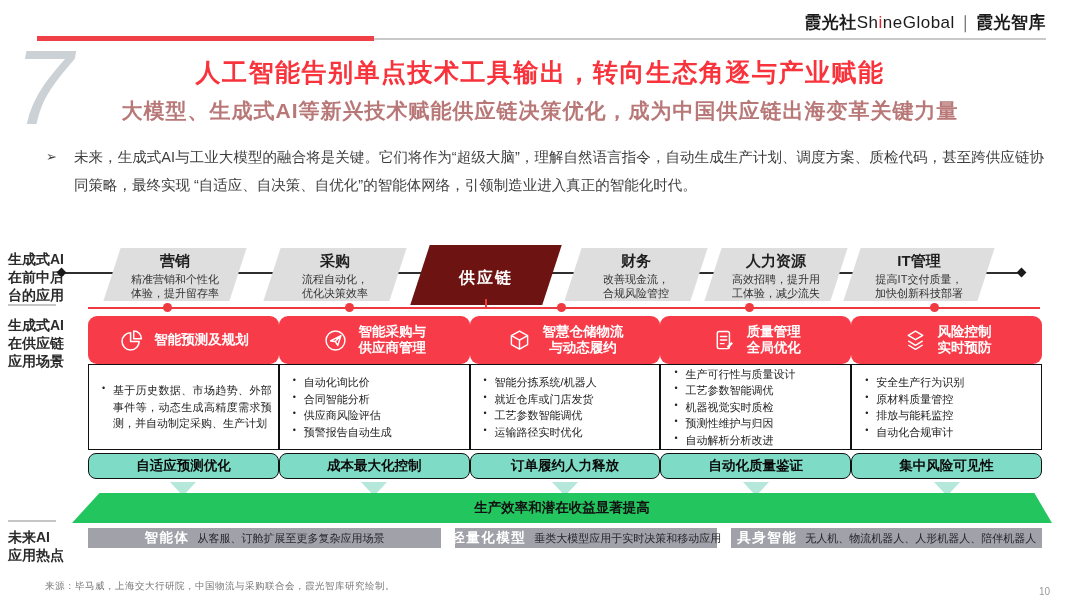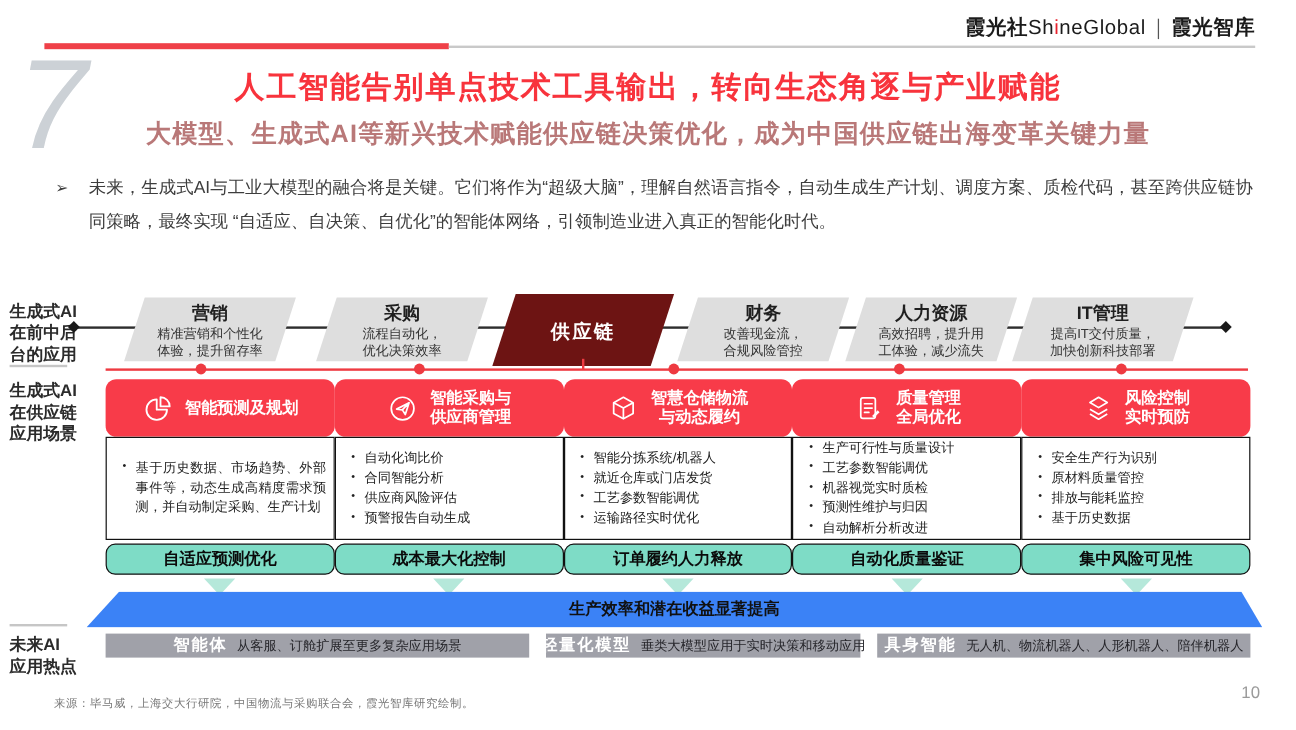--- a/index.html
+++ b/index.html
@@ -55,32 +55,32 @@
   .card-head .t{white-space:pre-line;}
   .card-body{border:1.4px solid #111;background:#fff;height:86px;display:flex;align-items:center;box-sizing:border-box;}
   .card-body ul{margin:0;padding:0 6px 0 24px;list-style:none;}
   .card-body li{font-size:11px;line-height:1.5;color:#222;position:relative;text-align:justify;}
   .card-body li::before{content:"•";position:absolute;left:-11px;top:0;font-size:9px;color:#222;}
   .card-outcome{margin-top:3px;height:26px;background:#7edcc6;border:1.6px solid #111;border-radius:8px;
                 display:flex;align-items:center;justify-content:center;font-weight:700;font-size:13.5px;color:#0b0b0b;box-sizing:border-box;}
   .card-tri{width:0;height:0;border-left:13px solid transparent;border-right:13px solid transparent;
             border-top:14px solid #b5e8da;margin:3px auto 0;}
 
-  .banner{position:absolute;top:493px;left:72px;width:980px;height:30px;background:#3b82f6;
+  .banner{position:absolute;top:493px;left:72px;width:980px;height:30px;background:#22c55e;
           clip-path:polygon(2.8% 0,98.2% 0,100% 100%,0 100%);
           display:flex;align-items:center;justify-content:center;font-weight:700;font-size:13.5px;color:#111;}
 
   .hotspots{position:absolute;top:528px;left:88px;width:954px;height:20px;display:flex;gap:14px;}
   .hot{background:#a0a1a9;display:flex;align-items:center;justify-content:center;gap:8px;min-width:0;}
   .hot-1{flex:0 0 37%;} .hot-2{flex:0 0 27.5%;} .hot-3{flex:1;}
   .hot .kw{color:#fff;font-weight:700;font-size:13.5px;letter-spacing:1.5px;white-space:nowrap;}
   .hot .d{color:#26262b;font-size:11px;white-space:nowrap;}
 
   .source{position:absolute;bottom:15px;left:45px;font-size:9.5px;color:#787878;letter-spacing:.5px;}
-  .pagenum{position:absolute;bottom:23px;right:30px;font-size:14px;color:#9a9a9a;}
+  .pagenum{position:absolute;bottom:11px;right:30px;font-size:10px;color:#9a9a9a;}
 
   svg{display:block;}
 </style>
 </head>
 <body>
 
 <div class="slide">
 
   <div class="logo">
     <span>霞光社</span><span class="en"><span>Sh</span><span class="en-i">i</span><span>neGlobal</span></span><span class="sep">｜</span><span>霞光智库</span>
@@ -259,21 +259,21 @@
             <path d="M7 20 l8 4.8 8 -4.8"></path>
           </svg>
         <span class="t">风险控制
 实时预防</span>
       </div>
       <div class="card-body">
         <ul>
           <li>安全生产行为识别</li>
           <li>原材料质量管控</li>
           <li>排放与能耗监控</li>
-          <li>基于历史数据</li>
+          <li>自动化合规审计</li>
         </ul>
       </div>
       <div class="card-outcome">集中风险可见性</div>
       <div class="card-tri"></div>
     </div>
 
   </div>
 
   <div class="banner">生产效率和潜在收益显著提高</div>
 

